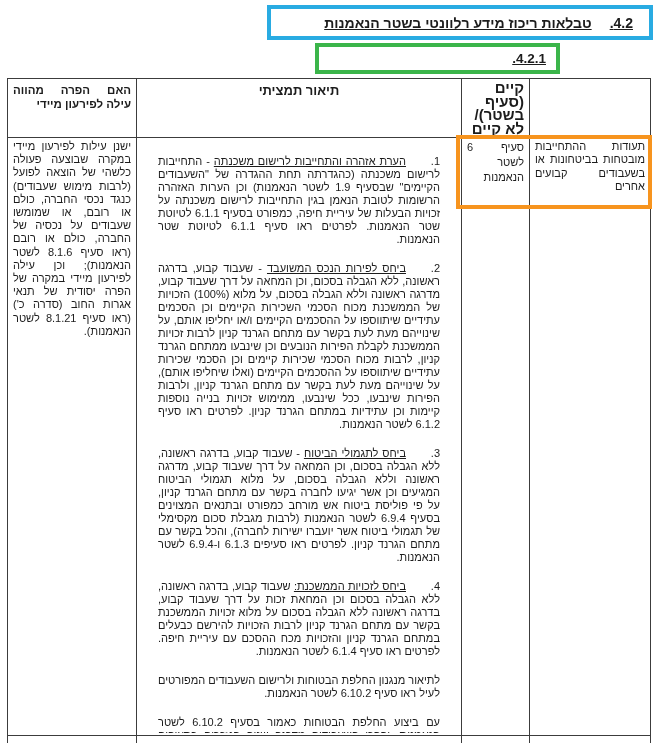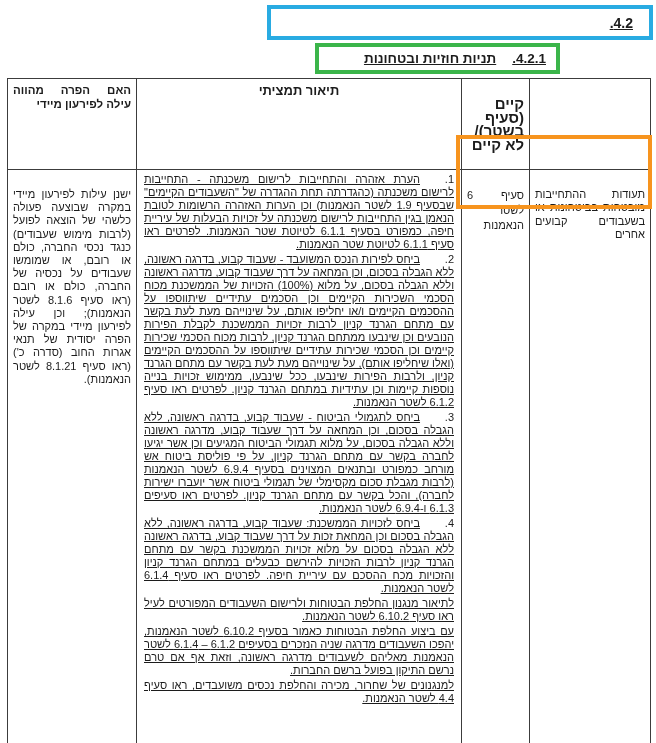--- a/index.html
+++ b/index.html
@@ -8,52 +8,52 @@
   
   .hbox{position:absolute;box-sizing:border-box;display:flex;align-items:center;background:#fff;}
   .hbox .hnum,.hbox .htitle{font-weight:bold;text-decoration:underline;white-space:nowrap;}
   #h1-box{top:5px;right:3px;width:386px;height:35px;border:4px solid #29ABE2;
           padding-right:16px;gap:18px;font-size:14px;}
   #h2-box{top:43px;right:96px;width:245px;height:31px;border:4px solid #3BB54A;
           padding-right:10px;gap:16px;font-size:13.5px;}
   
   table.doc{position:absolute;top:78px;right:5px;width:643px;border-collapse:collapse;
             table-layout:fixed;font-size:11px;}
-  .doc th,.doc td{border:1px solid #3c3c3c;vertical-align:top;padding:18px 5px;box-sizing:border-box;
+  .doc th,.doc td{border:1px solid #3c3c3c;vertical-align:top;padding:2px 5px;box-sizing:border-box;
                   overflow:hidden;}
   .doc thead tr{height:59px;}
   .doc tbody tr.main{height:598px;}
   .doc tbody tr.stub{height:8px;}
   th.h-breach{font-weight:bold;text-align:justify;font-size:11.5px;line-height:14px;padding-top:4px;}
   th.h-desc{font-weight:bold;text-align:center;font-size:13px;padding-top:4px;}
   th.h-exists{font-weight:bold;text-align:justify;font-size:15px;line-height:13.5px;}
   td.c-category{text-align:justify;line-height:13.4px;}
   td.c-exists{text-align:justify;line-height:15px;}
   td.c-desc{text-align:justify;line-height:13px;padding:1px 5px;}
   td.c-breach{text-align:justify;line-height:13.2px;margin-left:32px;}
   .desc-wrap{max-height:594px;overflow:hidden;}
   .item-num{display:inline-block;min-width:34px;}
   .item-heading{text-decoration:underline;}
-  .desc-item,.desc-para{margin:2px;text-decoration:underline;}
+  .desc-item,.desc-para{margin:16px;}
   
   #orange-box{position:absolute;top:135px;right:4px;width:196px;height:74px;
               border:4px solid #F7941E;box-sizing:border-box;background:transparent;}
 </style>
 </head>
 <body>
 
 <div class="page">
 
   <div class="hbox" id="h1-box" style="border-color: rgb(41, 171, 226);">
     <span class="hnum">4.2.</span>
+    <span class="htitle">טבלאות ריכוז מידע רלוונטי בשטר הנאמנות</span>
   </div>
 
   <div class="hbox" id="h2-box" style="border-color: rgb(59, 181, 74);">
     <span class="hnum">4.2.1.</span>
-    <span class="htitle">תניות חוזיות ובטחונות</span>
   </div>
 
   <table class="doc">
     <colgroup>
       <col style="width:121px">
         <col style="width:68px">
         <col style="width:325px">
         <col style="width:129px">
     </colgroup>
     <thead>

